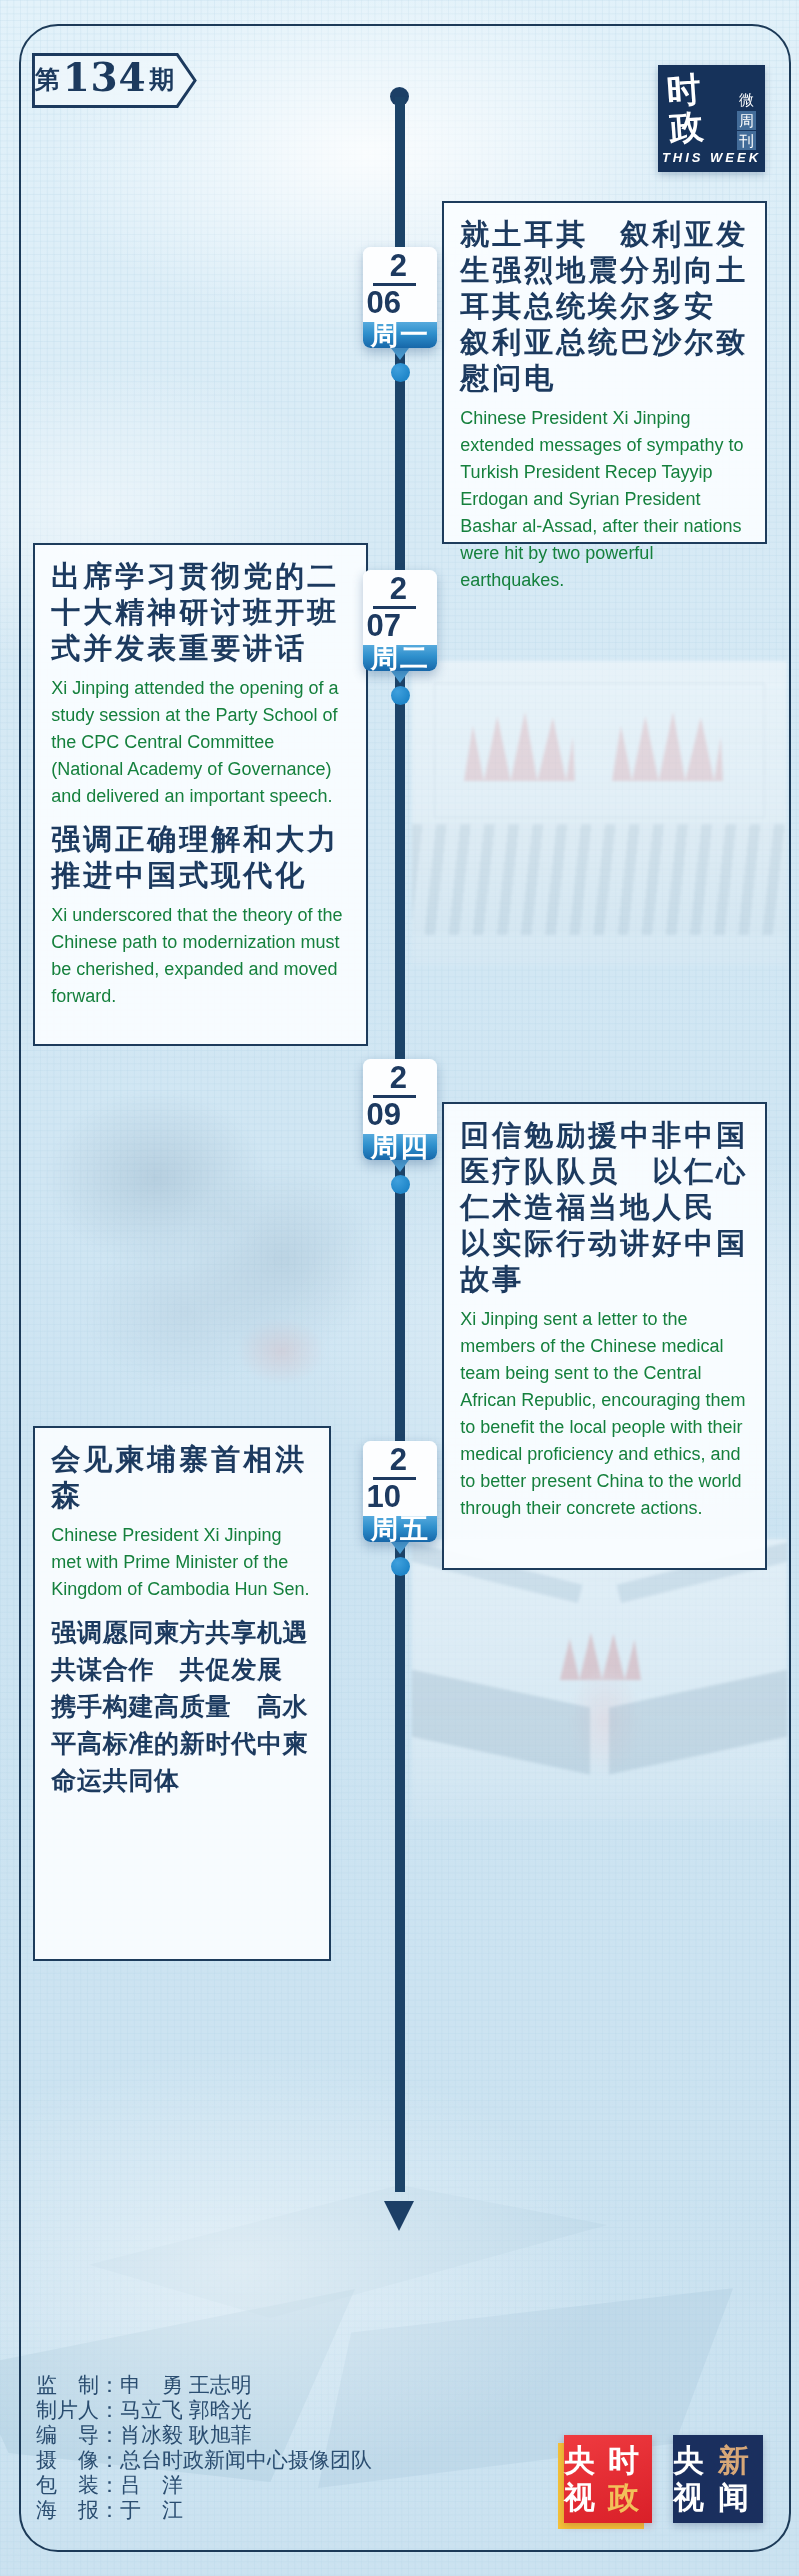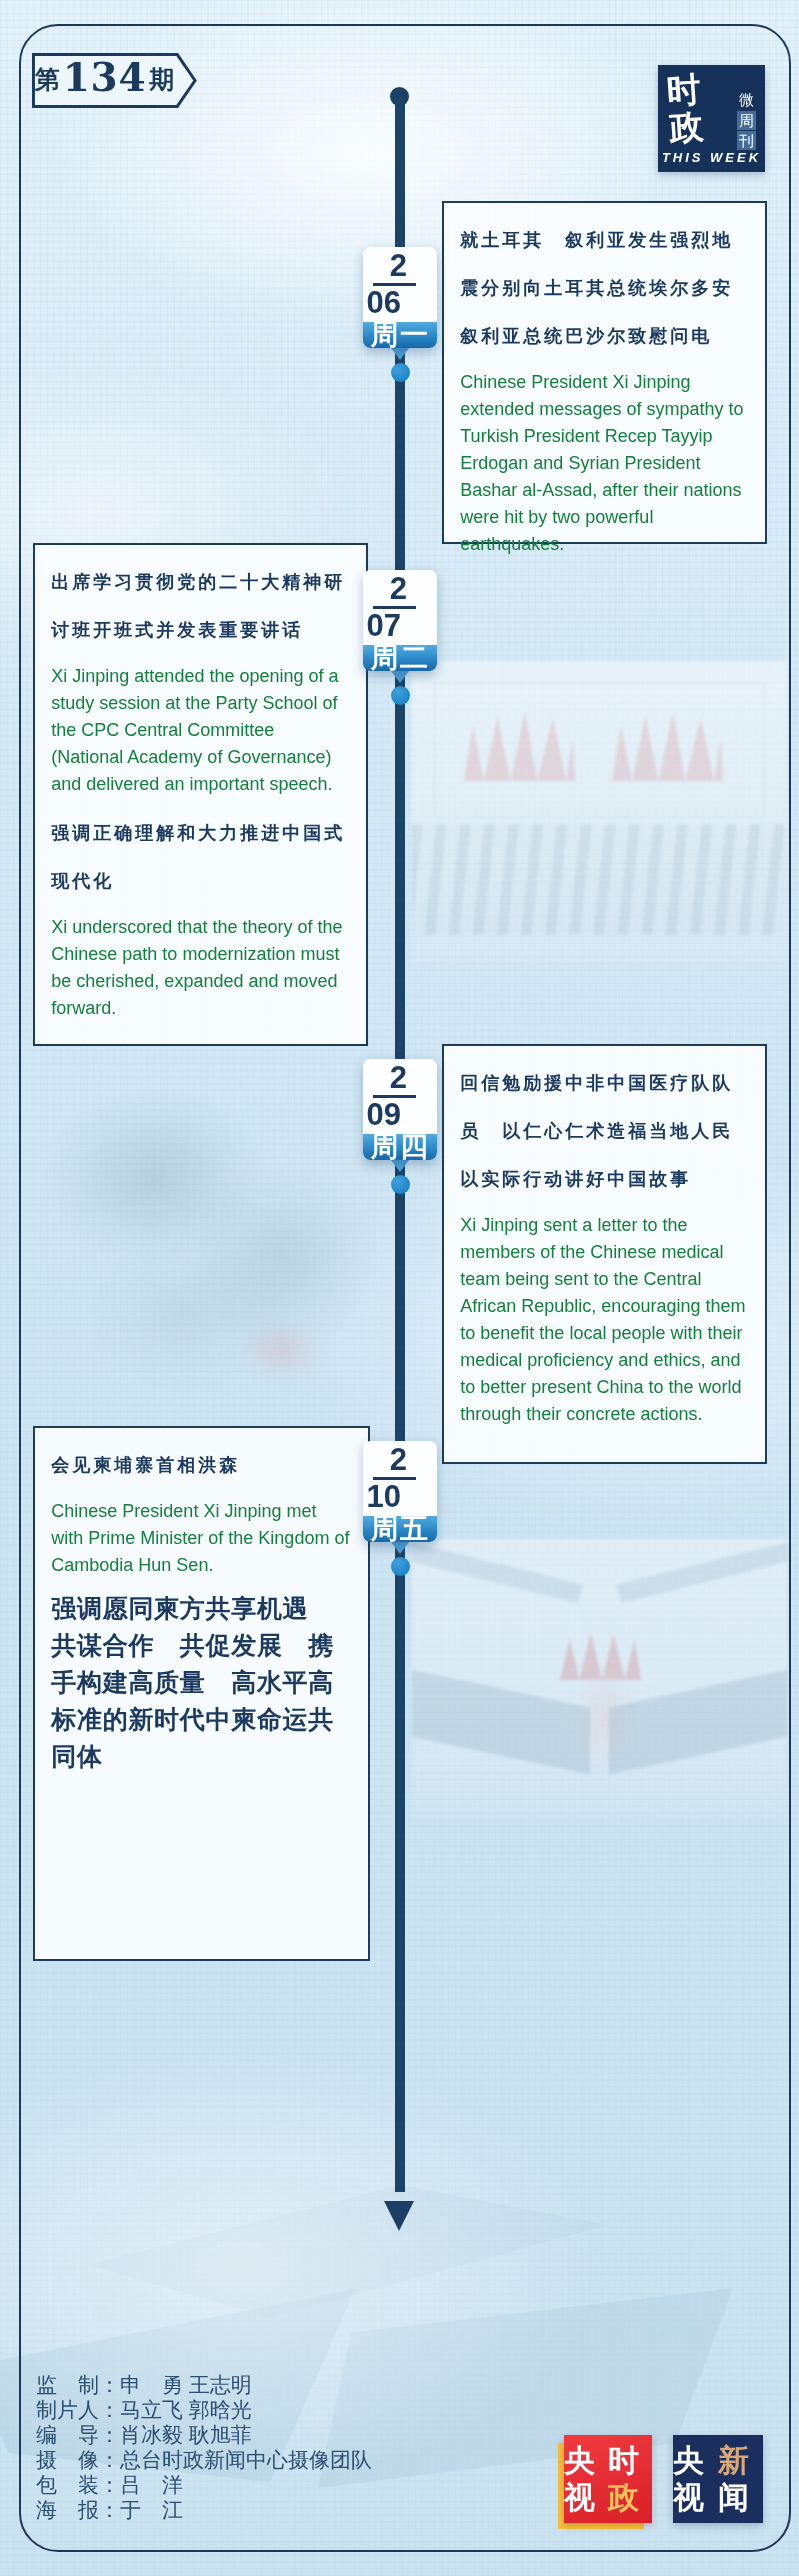--- a/index.html
+++ b/index.html
@@ -57,21 +57,21 @@
         color:#fff;font-size:28px;font-weight:700;line-height:26px;text-align:center;letter-spacing:1.5px;}
   .mtri{width:0;height:0;margin:0 auto;border-left:9.6px solid transparent;border-right:9.6px solid transparent;
         border-top:12px solid #4da0d6;}
   .mdot{width:19px;height:19px;border-radius:50%;margin:3px auto 0 auto;
         background:radial-gradient(circle at 35% 30%,#3fa0dd,#1f86c9 70%);}
 
   
   .card{position:absolute;background:rgba(250,253,255,.93);border:2.2px solid #1d3c5c;z-index:4;
         padding:13.3px 16.3px;box-sizing:border-box;}
   .hl{font-family:"DejaVu Serif","Liberation Serif",serif;font-weight:700;color:#1c3a5f;
-        font-size:18px;line-height:48px;letter-spacing:3px;}
+        font-size:29px;line-height:36px;letter-spacing:3px;}
   .hl.tight{letter-spacing:0.7px;font-size:25px;line-height:37px;}
   .body-en{color:#15803d;font-size:18px;line-height:27px;margin-top:9px;}
   .hl2{margin-top:10.4px;}
 
   
   .credits{position:absolute;left:36px;top:2372px;z-index:5;color:#2a4d70;font-size:21px;line-height:25px;}
   .credit-row{white-space:pre;}
 
   
   .flogo-gold{position:absolute;left:558px;top:2443px;width:86px;height:86px;background:#f5c23a;z-index:4;}
@@ -232,26 +232,26 @@
     <div class="body-en">Chinese President Xi Jinping extended messages of sympathy to Turkish President Recep Tayyip Erdogan and Syrian President Bashar al-Assad, after their nations were hit by two powerful earthquakes.</div>
   </div>
 
   <div class="card" style="left:33px;top:543px;width:335px;height:503px">
     <div class="hl">出席学习贯彻党的二十大精神研讨班开班式并发表重要讲话</div>
     <div class="body-en">Xi Jinping attended the opening of a study session at the Party School of the CPC Central Committee (National Academy of Governance) and delivered an important speech.</div>
     <div class="hl hl2">强调正确理解和大力推进中国式现代化</div>
     <div class="body-en">Xi underscored that the theory of the Chinese path to modernization must be cherished, expanded and moved forward.</div>
   </div>
 
-  <div class="card" style="left:442px;top:1044px;width:325px;height:420px">
+  <div class="card" style="left:442px;top:1102px;width:325px;height:468px">
     <div class="hl">回信勉励援中非中国医疗队队员　以仁心仁术造福当地人民　以实际行动讲好中国故事</div>
     <div class="body-en">Xi Jinping sent a letter to the members of the Chinese medical team being sent to the Central African Republic, encouraging them to benefit the local people with their medical proficiency and ethics, and to better present China to the world through their concrete actions.</div>
   </div>
 
-  <div class="card" style="left:33px;top:1426px;width:337px;height:535px">
+  <div class="card" style="left:33px;top:1426px;width:298px;height:535px">
     <div class="hl">会见柬埔寨首相洪森</div>
     <div class="body-en">Chinese President Xi Jinping met with Prime Minister of the Kingdom of Cambodia Hun Sen.</div>
     <div class="hl hl2 tight">强调愿同柬方共享机遇　共谋合作　共促发展　携手构建高质量　高水平高标准的新时代中柬命运共同体</div>
   </div>
 
   <div class="credits">
     <div class="credit-row"><span>监　制：</span><span>申　勇 王志明</span></div>
     <div class="credit-row"><span>制片人：</span><span>马立飞 郭晗光</span></div>
     <div class="credit-row"><span>编　导：</span><span>肖冰毅 耿旭菲</span></div>
     <div class="credit-row"><span>摄　像：</span><span>总台时政新闻中心摄像团队</span></div>

